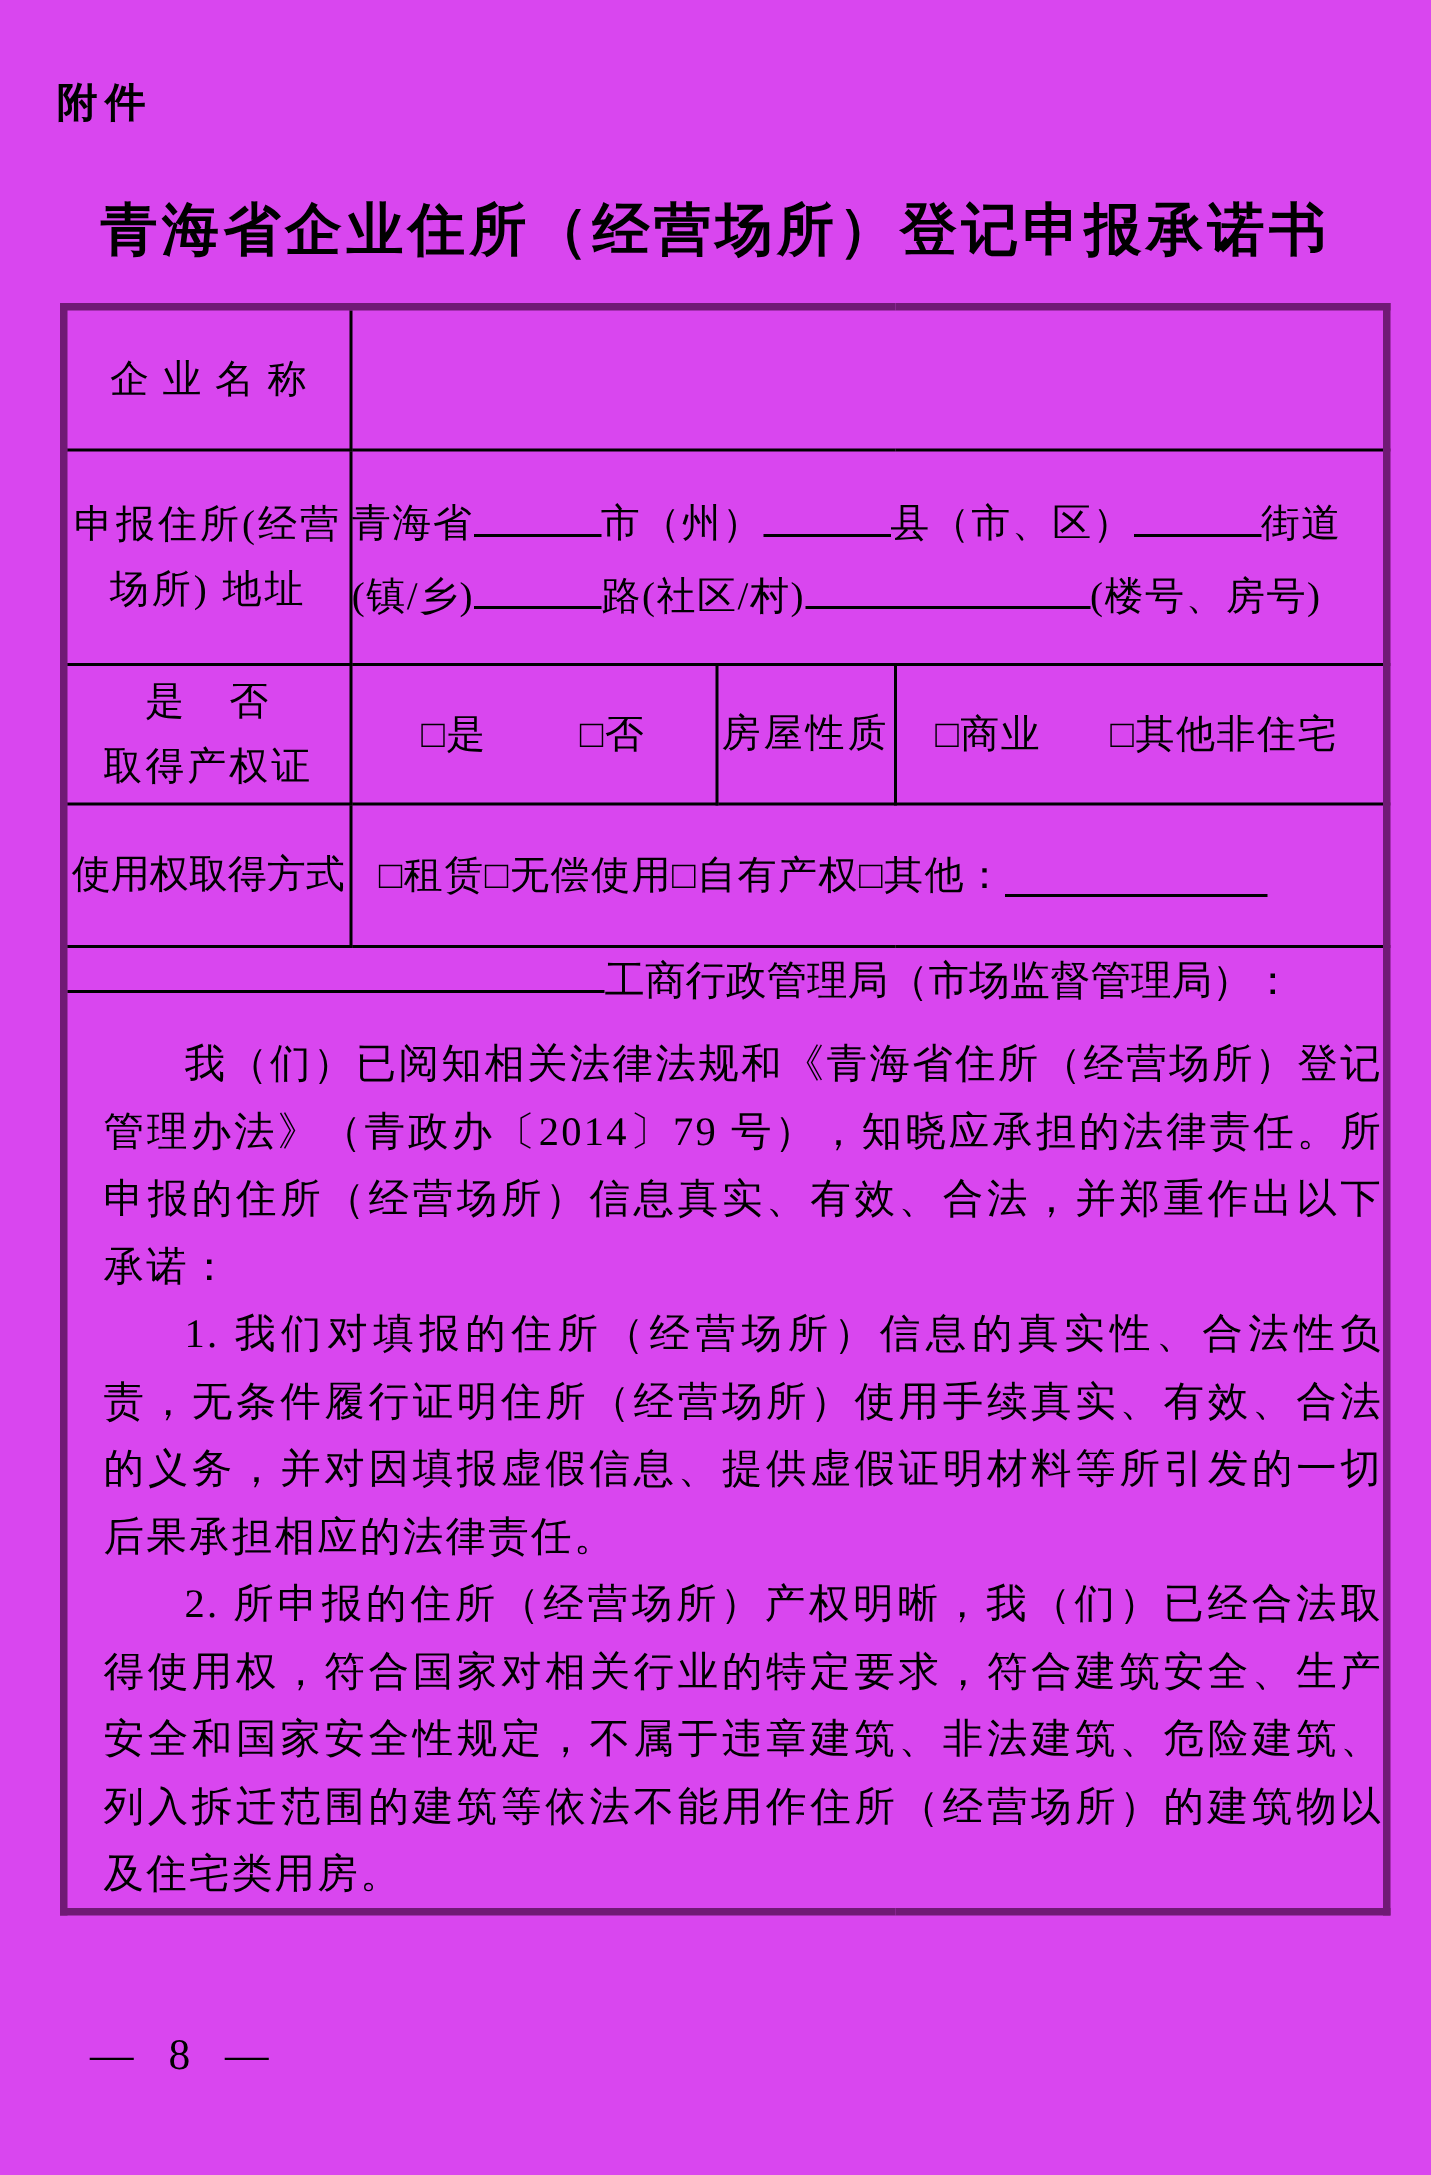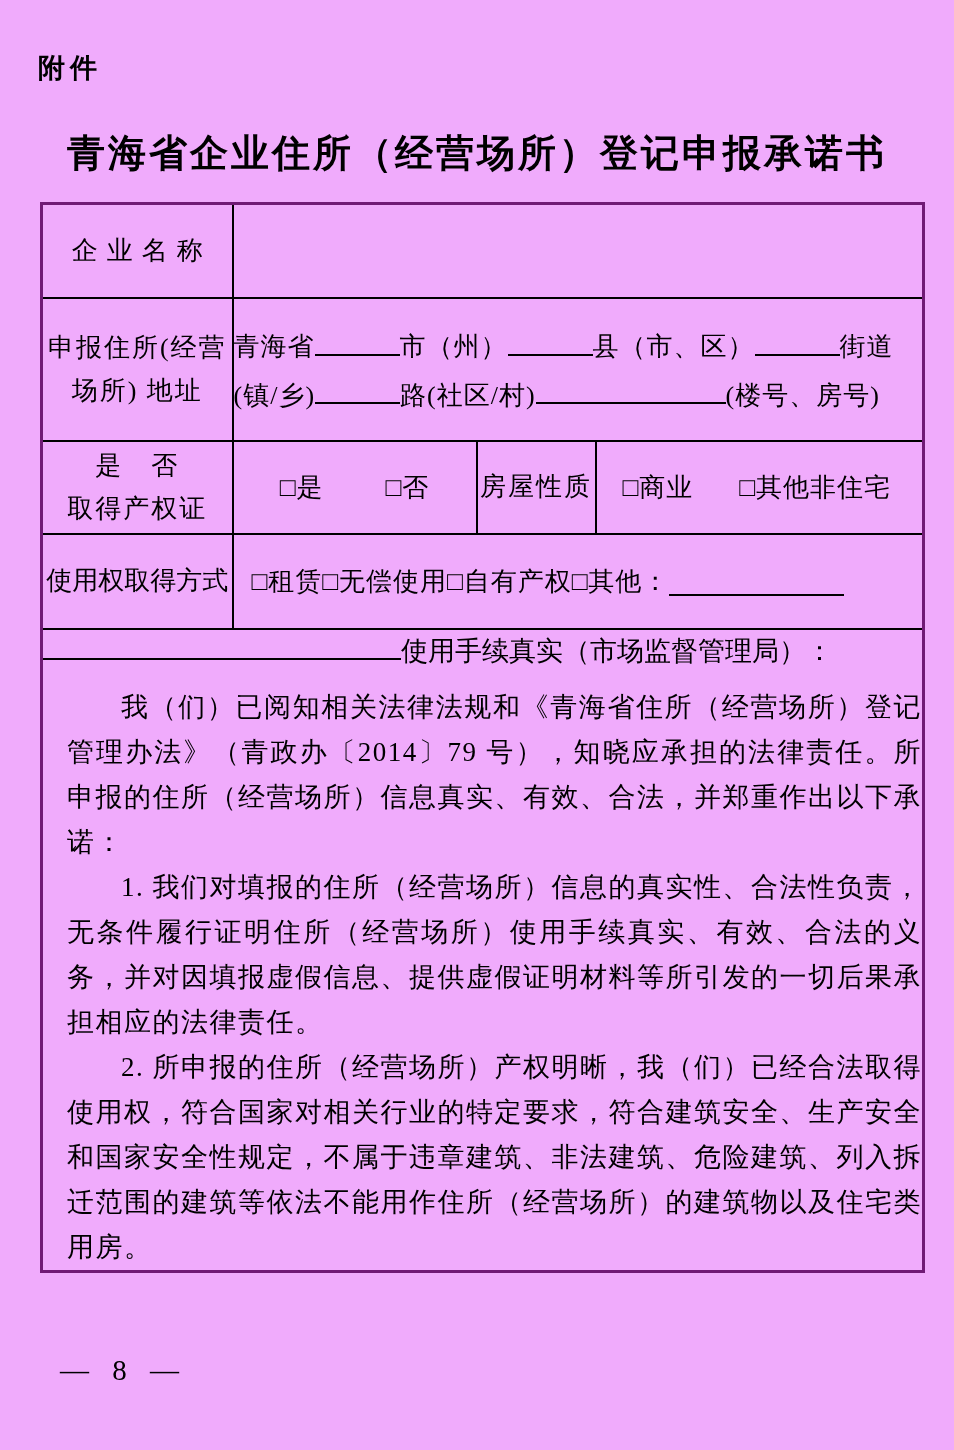--- a/index.html
+++ b/index.html
@@ -1,20 +1,20 @@
 <!DOCTYPE html>
 <html><head>
 <meta charset="utf-8">
 <style>
   html, body { margin: 0; padding: 0; background: #ffffff; }
   .page {
     position: relative;
     width: 954px;
     height: 1450px;
-    background: #f0abfc;
+    background: #d946ef;
     color: #000000;
     font-family: "Liberation Serif", "DejaVu Serif", serif;
     overflow: hidden;
   }
   .attachment {
     position: absolute;
     left: 38px;
     top: 50px;
     font-family: "Liberation Sans", "DejaVu Sans", sans-serif;
     font-weight: bold;
@@ -32,21 +32,21 @@
     font-weight: bold;
     letter-spacing: 3px;
   }
   table.form {
     position: absolute;
     left: 40px;
     top: 202px;
     width: 882px;
     border-collapse: collapse;
     table-layout: fixed;
-    border: 3px solid #701a75;
+    border: 5px solid #701a75;
   }
   table.form td {
     border: 2px solid #000;
     font-size: 26px;
     vertical-align: middle;
     padding: 0;
   }
   col.c1 { width: 191px; }
   col.c2 { width: 244px; }
   col.c3 { width: 119px; }
@@ -163,21 +163,21 @@
             <span class="opt">□无偿使用</span>
             <span class="opt">□自有产权</span>
             <span class="opt">□其他：</span>
             <span class="blank w175"></span>
           </div>
         </td>
       </tr>
 
       <tr class="r6">
         <td colspan="4" class="commitment">
-          <div class="salutation"><span class="blank sal"></span><span>使用手续真实（市场监督管理局）：</span></div>
+          <div class="salutation"><span class="blank sal"></span><span>工商行政管理局（市场监督管理局）：</span></div>
           <p class="para">我（们）已阅知相关法律法规和《青海省住所（经营场所）登记管理办法》（青政办〔2014〕79 号），知晓应承担的法律责任。所申报的住所（经营场所）信息真实、有效、合法，并郑重作出以下承诺：</p>
           <p class="para">1. 我们对填报的住所（经营场所）信息的真实性、合法性负责，无条件履行证明住所（经营场所）使用手续真实、有效、合法的义务，并对因填报虚假信息、提供虚假证明材料等所引发的一切后果承担相应的法律责任。</p>
           <p class="para">2. 所申报的住所（经营场所）产权明晰，我（们）已经合法取得使用权，符合国家对相关行业的特定要求，符合建筑安全、生产安全和国家安全性规定，不属于违章建筑、非法建筑、危险建筑、列入拆迁范围的建筑等依法不能用作住所（经营场所）的建筑物以及住宅类用房。</p>
         </td>
       </tr>
 
     </tbody>
   </table>
 
   <div class="footer">— 8 —</div>

